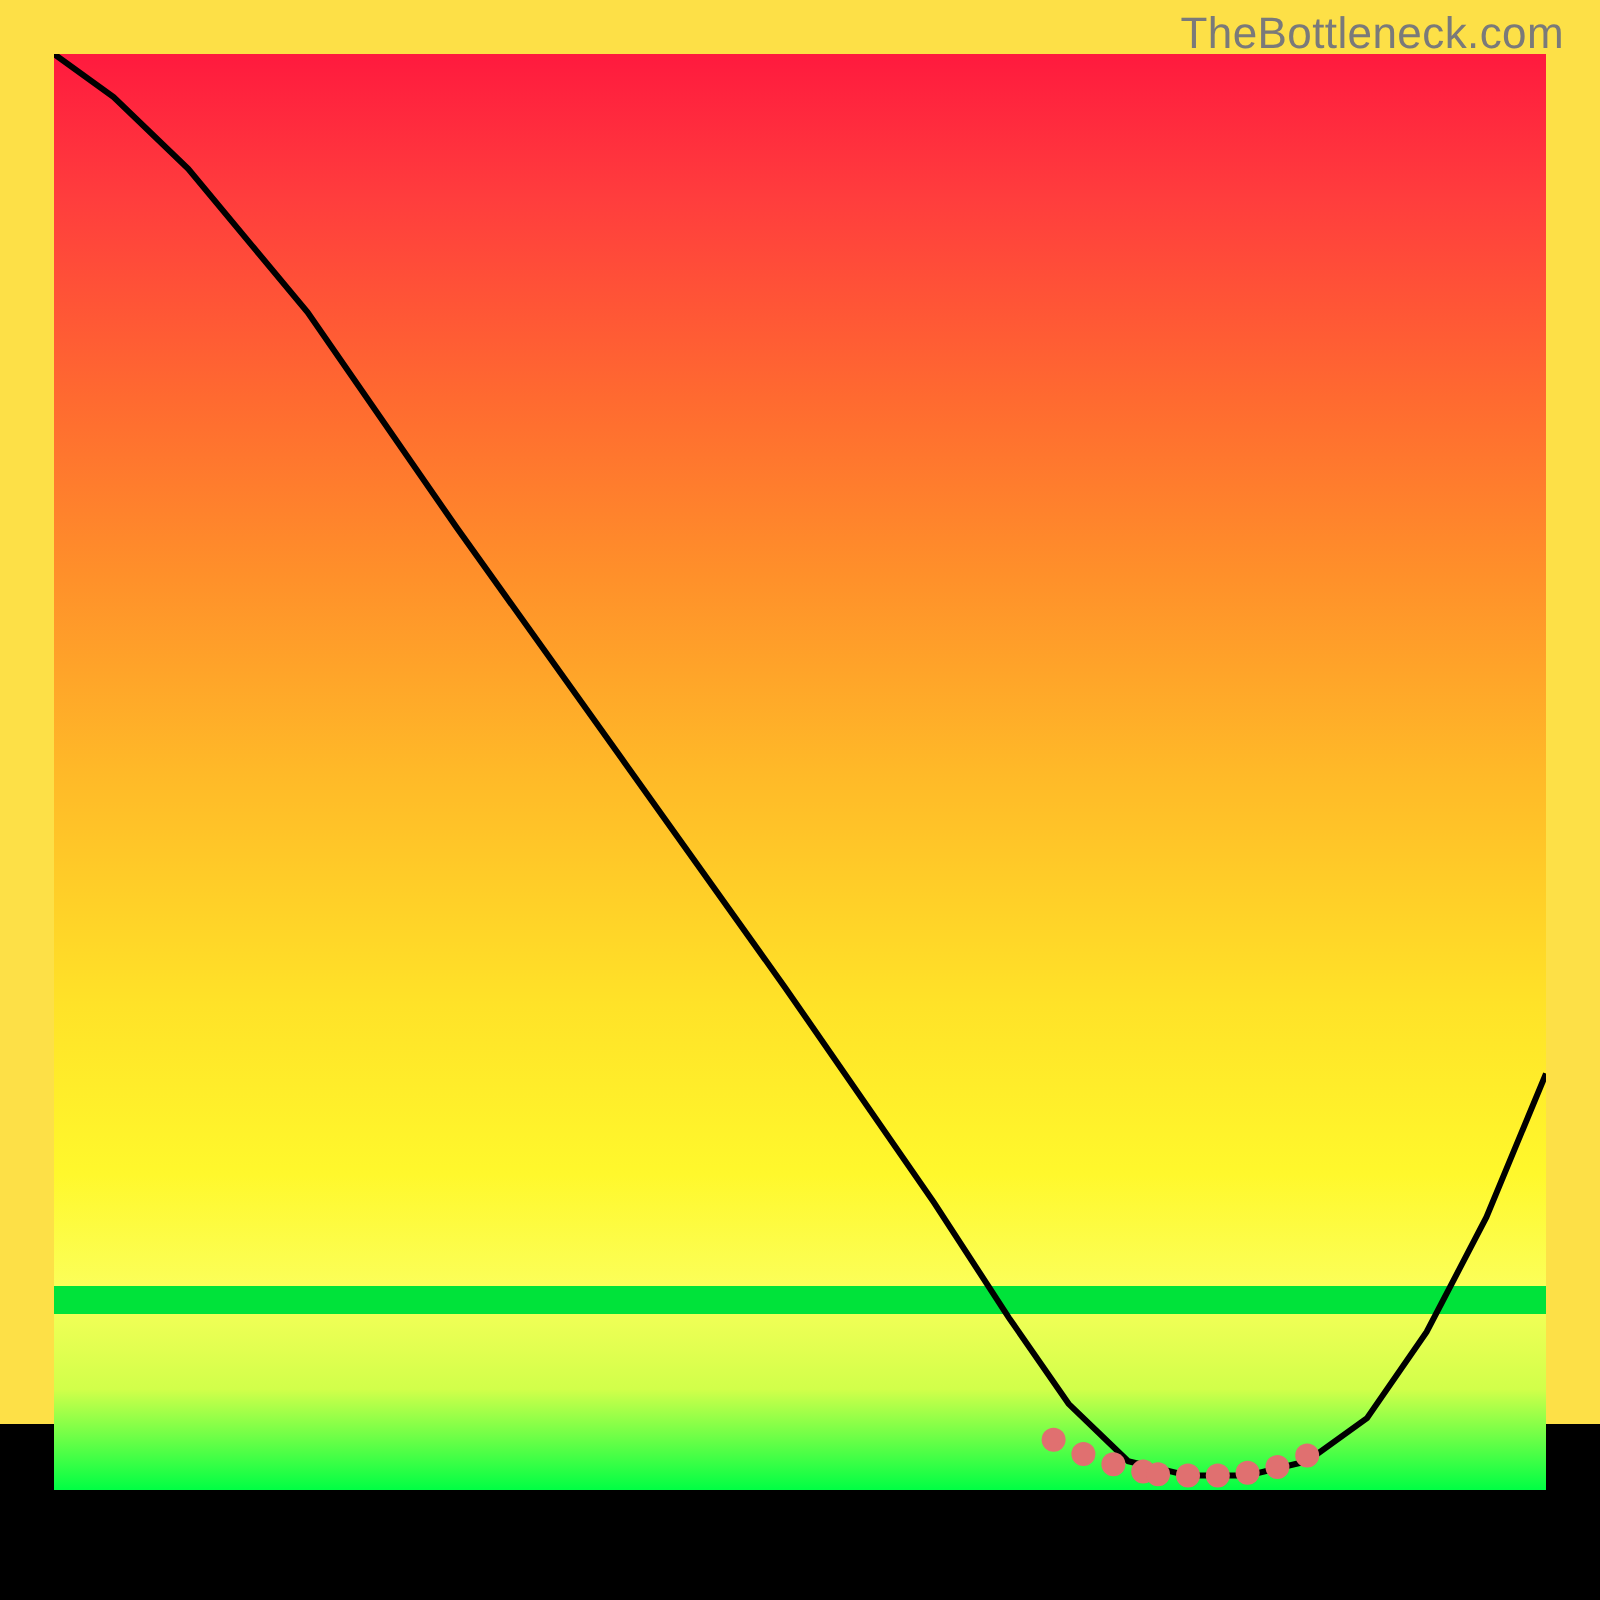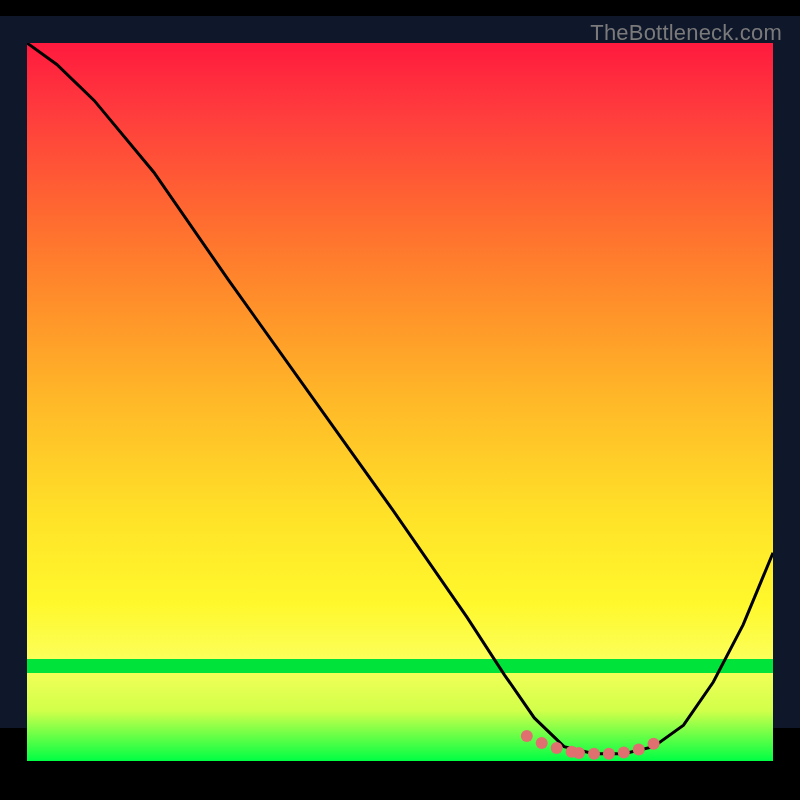--- a/index.html
+++ b/index.html
@@ -8,22 +8,21 @@
     width: 800px;
     height: 800px;
     background: #000;
     font-family: Arial, Helvetica, sans-serif;
     overflow: hidden;
   }
   .frame {
     position: relative;
     width: 800px;
     height: 712px;
-    background: #0f172a;
-    margin-top: 16px;
+    background: #fde047;
   }
   .watermark {
     position: absolute;
     top: 4px;
     right: 18px;
     color: #7a7a7a;
     font-size: 22px;
     font-weight: 400;
     letter-spacing: 0.2px;
   }

